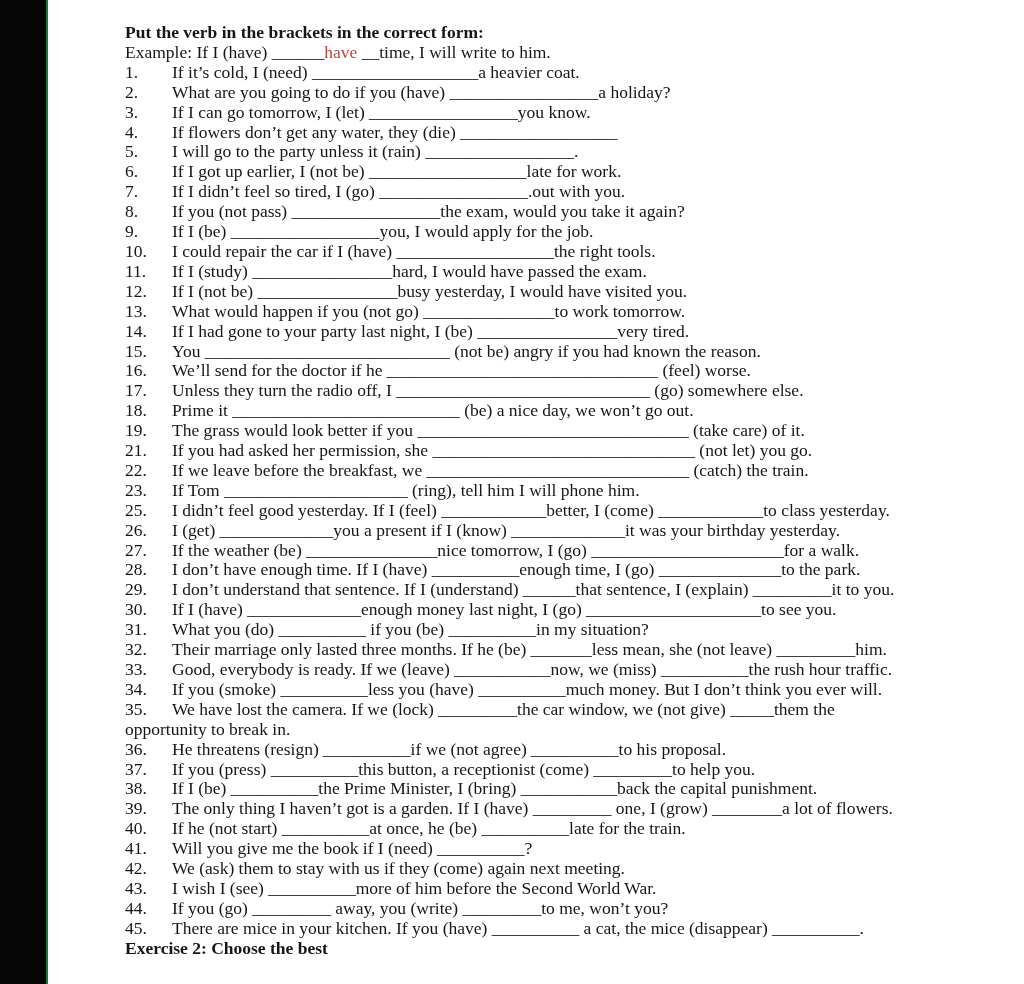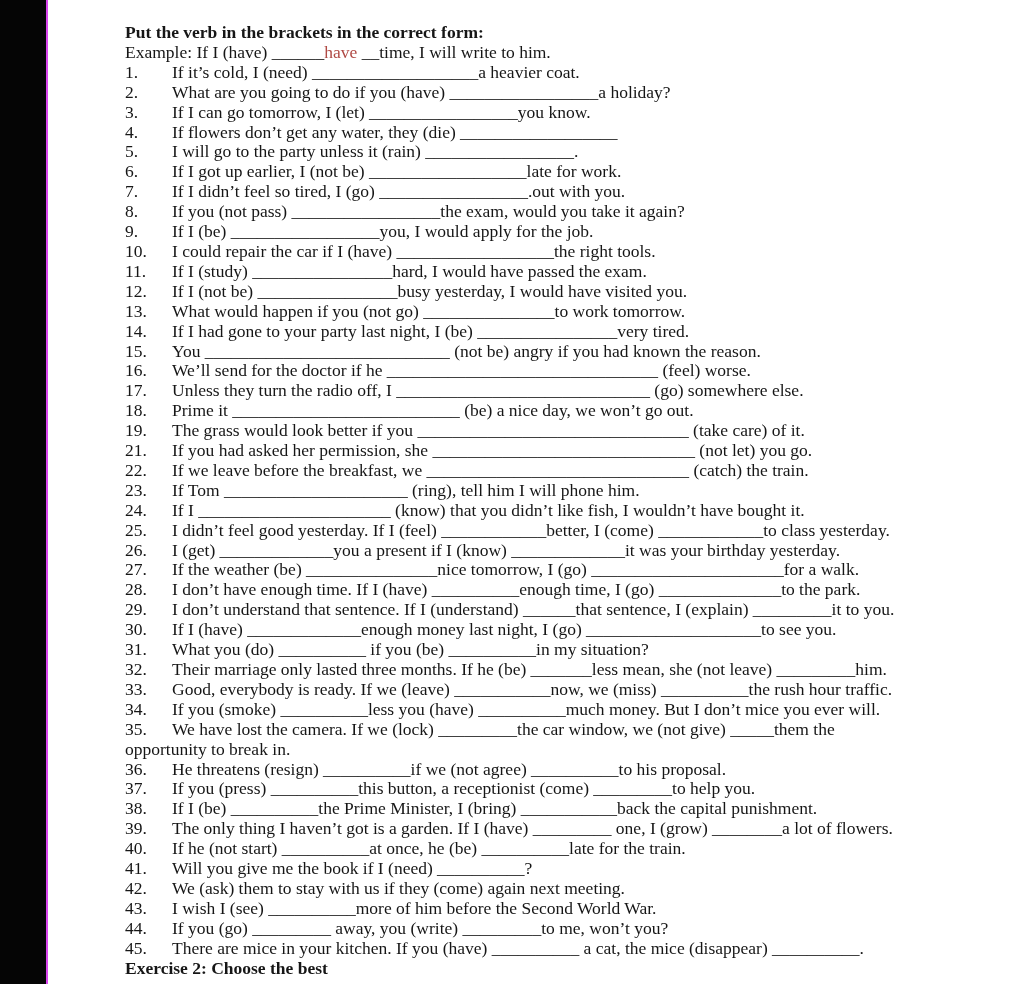--- a/index.html
+++ b/index.html
@@ -19,21 +19,21 @@
     color:var(--ink);
   }
   .film-bar{
     position:absolute;left:0;top:0;
     width:46px;height:984px;
     background:var(--bar);
   }
   .page{
     position:absolute;left:46px;top:0;right:0;bottom:0;
     background:var(--paper);
-    border-left:2px solid #d946ef;
+    border-left:2px solid #15803d;
     padding:23px 6px 0 77px;
     overflow:hidden;
   }
   .line{
     font-size:17.5px;
     line-height:19.9px;
     white-space:nowrap;
   }
   .title{font-weight:bold;}
   .num{display:inline-block;width:47px;}
@@ -95,41 +95,40 @@
 
   <div class="line item"><span class="num">19.</span><span class="txt">The grass would look better if you _______________________________ (take care) of it.</span></div>
 
 
   <div class="line item"><span class="num">21.</span><span class="txt">If you had asked her permission, she ______________________________ (not let) you go.</span></div>
 
   <div class="line item"><span class="num">22.</span><span class="txt">If we leave before the breakfast, we ______________________________ (catch) the train.</span></div>
 
   <div class="line item"><span class="num">23.</span><span class="txt">If Tom _____________________ (ring), tell him I will phone him.</span></div>
 
-  <div class="line item"><span class="num">24.</span><span class="txt">If I ______________________ (know) that you didn’t like fish, I wouldn’t have bought it.</span></div>
 
   <div class="line item"><span class="num">25.</span><span class="txt">I didn’t feel good yesterday. If I (feel) ____________better, I (come) ____________to class yesterday.</span></div>
 
   <div class="line item"><span class="num">26.</span><span class="txt">I (get) _____________you a present if I (know) _____________it was your birthday yesterday.</span></div>
 
   <div class="line item"><span class="num">27.</span><span class="txt">If the weather (be) _______________nice tomorrow, I (go) ______________________for a walk.</span></div>
 
   <div class="line item"><span class="num">28.</span><span class="txt">I don’t have enough time. If I (have) __________enough time, I (go) ______________to the park.</span></div>
 
   <div class="line item"><span class="num">29.</span><span class="txt">I don’t understand that sentence. If I (understand) ______that sentence, I (explain) _________it to you.</span></div>
 
   <div class="line item"><span class="num">30.</span><span class="txt">If I (have) _____________enough money last night, I (go) ____________________to see you.</span></div>
 
   <div class="line item"><span class="num">31.</span><span class="txt">What you (do) __________ if you (be) __________in my situation?</span></div>
 
   <div class="line item"><span class="num">32.</span><span class="txt">Their marriage only lasted three months. If he (be) _______less mean, she (not leave) _________him.</span></div>
 
   <div class="line item"><span class="num">33.</span><span class="txt">Good, everybody is ready. If we (leave) ___________now, we (miss) __________the rush hour traffic.</span></div>
 
-  <div class="line item"><span class="num">34.</span><span class="txt">If you (smoke) __________less you (have) __________much money. But I don’t mice you ever will.</span></div>
+  <div class="line item"><span class="num">34.</span><span class="txt">If you (smoke) __________less you (have) __________much money. But I don’t think you ever will.</span></div>
 
   <div class="line item"><span class="num">35.</span><span class="txt">We have lost the camera. If we (lock) _________the car window, we (not give) _____them the</span></div>
 <div class="line cont">opportunity to break in.</div>
   <div class="line item"><span class="num">36.</span><span class="txt">He threatens (resign) __________if we (not agree) __________to his proposal.</span></div>
 
   <div class="line item"><span class="num">37.</span><span class="txt">If you (press) __________this button, a receptionist (come) _________to help you.</span></div>
 
   <div class="line item"><span class="num">38.</span><span class="txt">If I (be) __________the Prime Minister, I (bring) ___________back the capital punishment.</span></div>
 
   <div class="line item"><span class="num">39.</span><span class="txt">The only thing I haven’t got is a garden. If I (have) _________ one, I (grow) ________a lot of flowers.</span></div>

